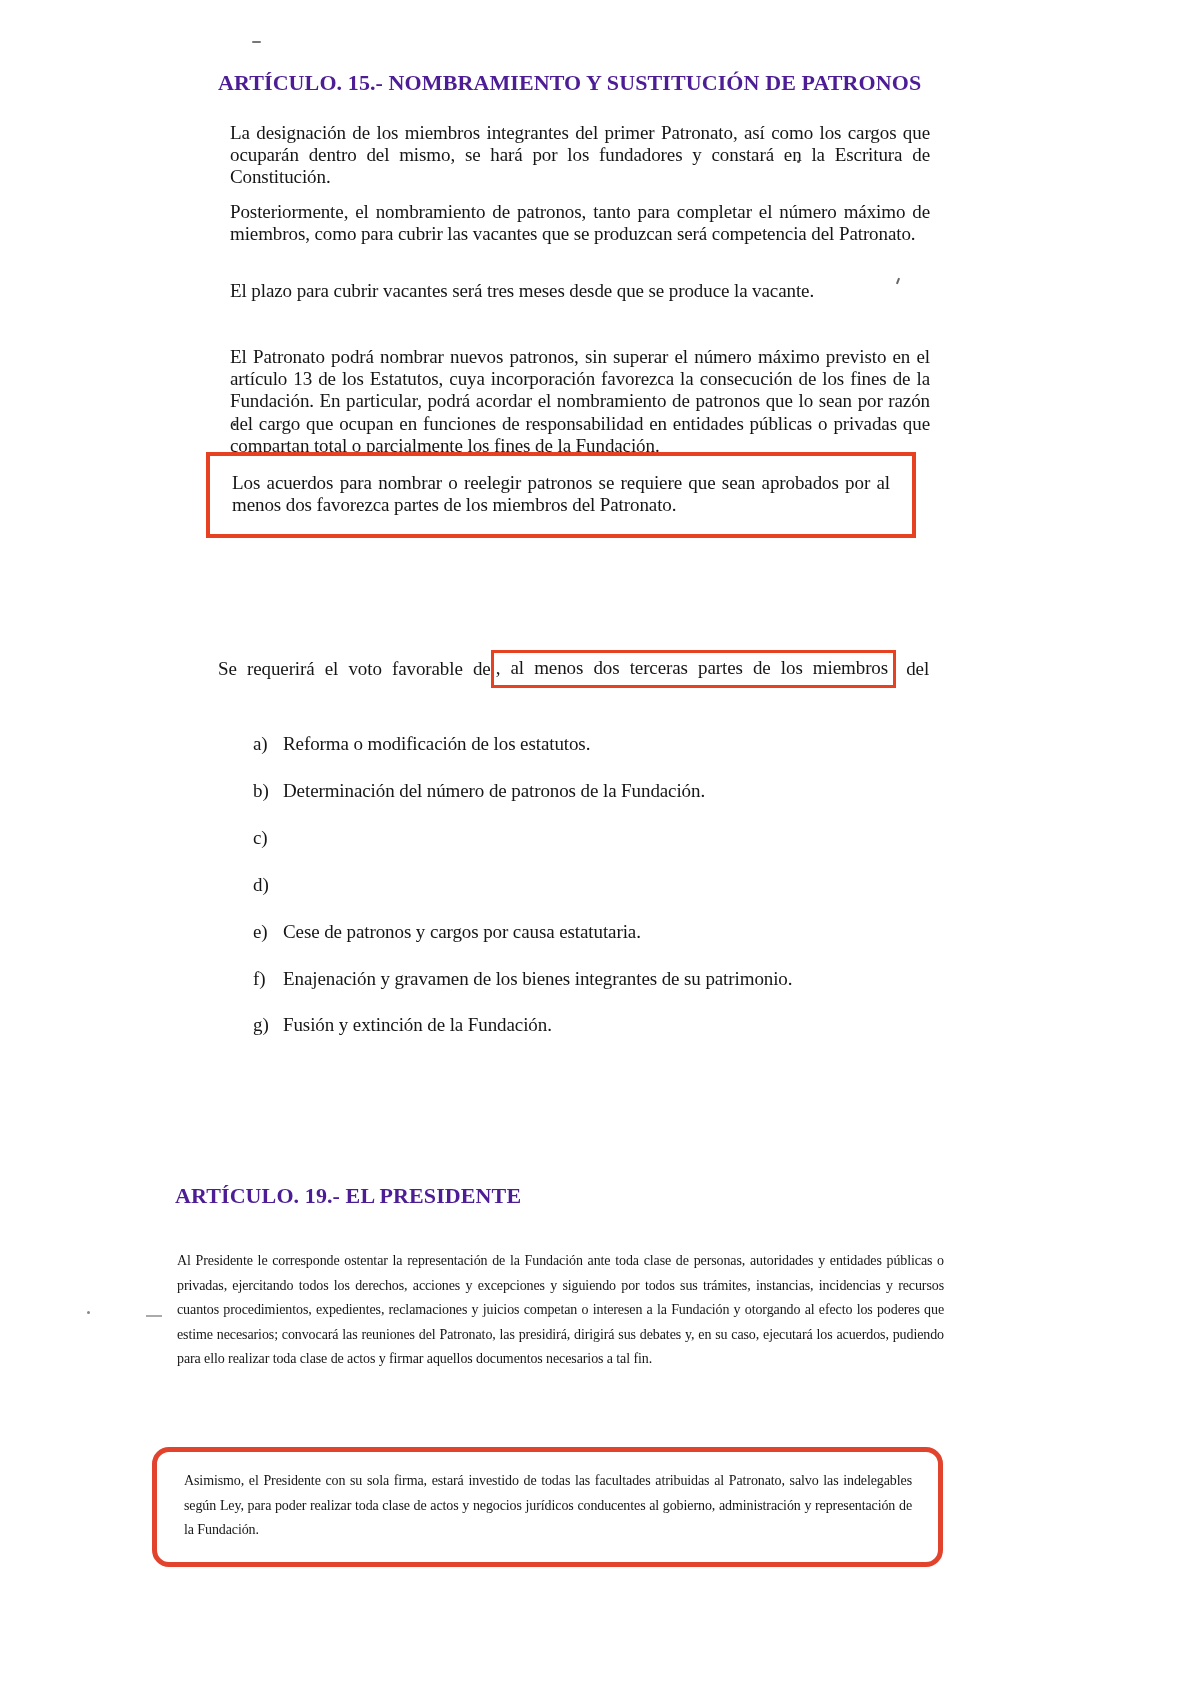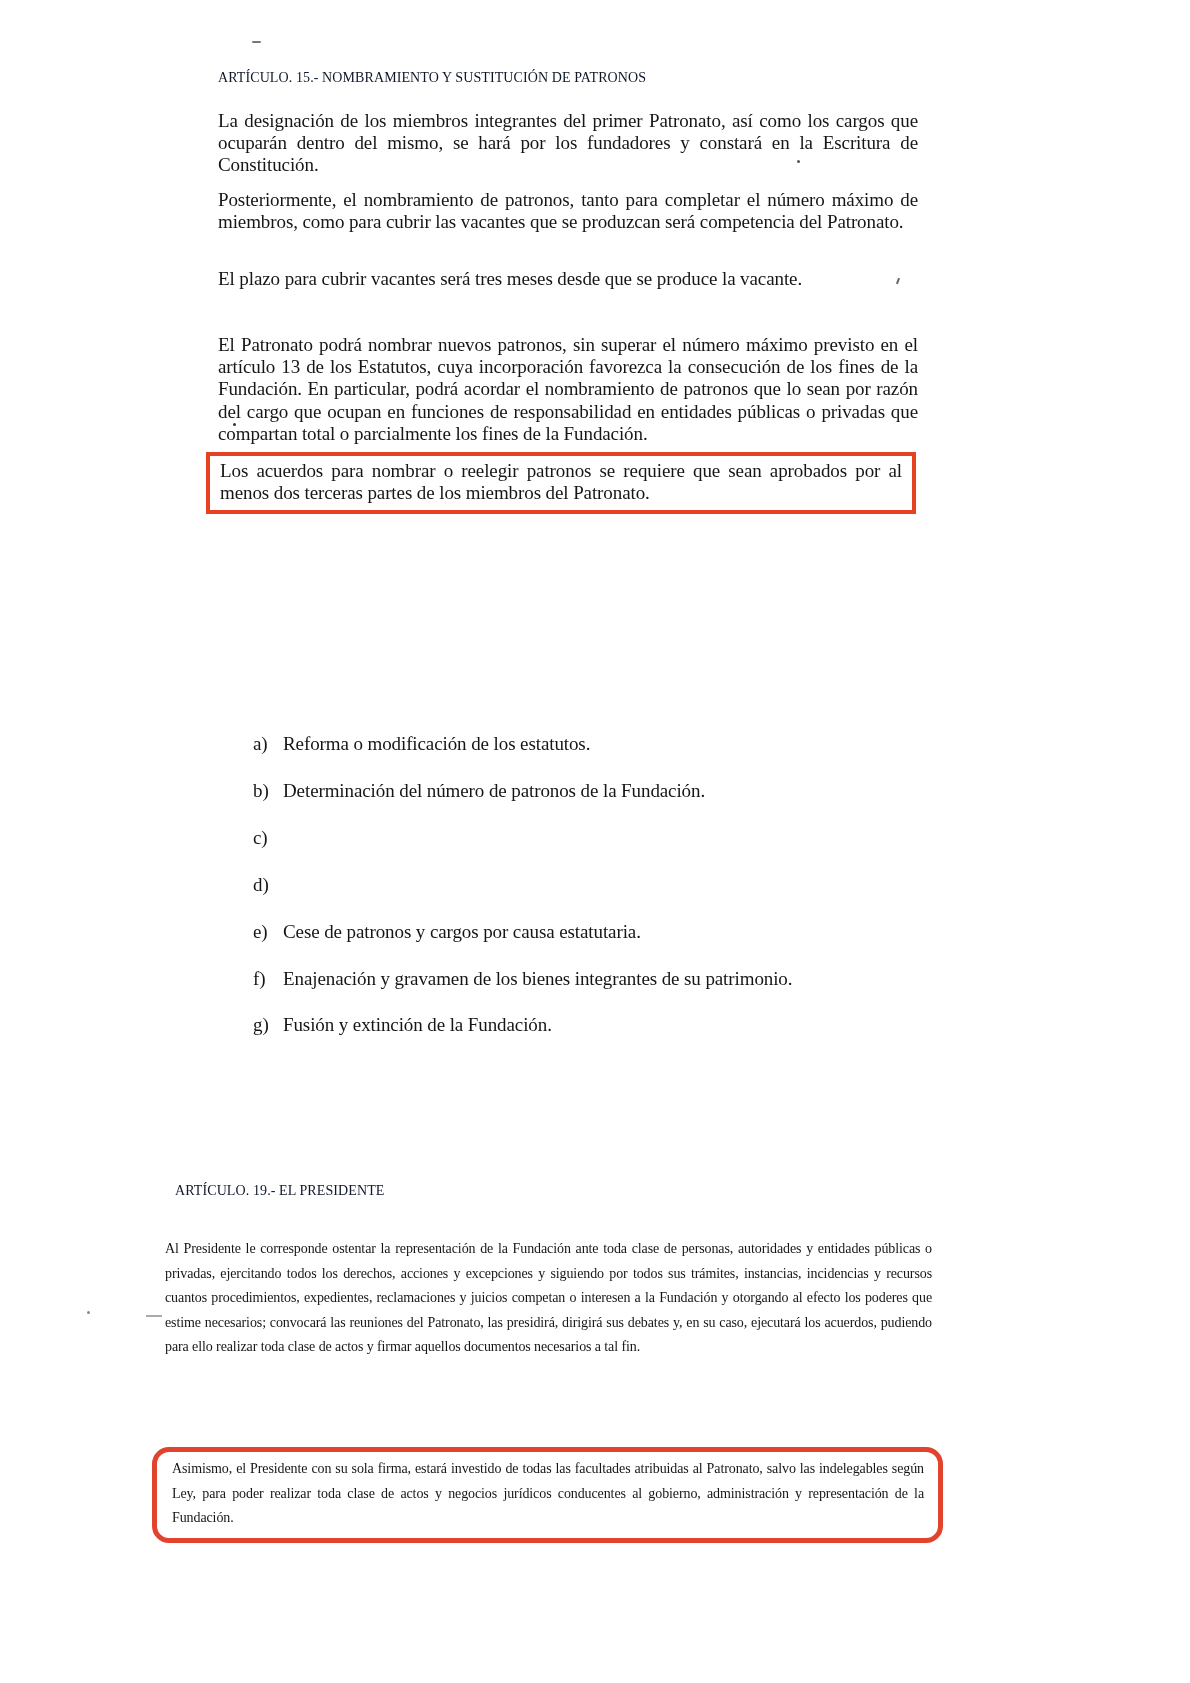--- a/index.html
+++ b/index.html
@@ -5,29 +5,29 @@
   html, body { margin: 0; padding: 0; overflow: hidden; }
   body {
     width: 1190px; height: 1683px;
     position: relative;
     background: #ffffff;
     color: #161616;
     font-family: "Liberation Serif", "DejaVu Serif", serif;
     -webkit-font-smoothing: antialiased;
   }
   .abs { position: absolute; }
-  p { margin: 0; }
+  p { margin: 12px; }
 
   
   .a15 { font-size: 19px; line-height: 22.2px; letter-spacing: -0.1px; }
   .a19 { font-size: 14px; line-height: 24.5px; letter-spacing: -0.1px; }
   .just { text-align: justify; }
   .art-heading {
-    font-weight: 400; font-size: 14px; letter-spacing: 0.1px;
-    white-space: nowrap; color: #0f172a;
+    font-weight: 700; font-size: 22px; letter-spacing: 0.1px;
+    white-space: nowrap; color: #4c1d95;
   }
 
   
   #box1 {
     left: 206px; top: 452px; width: 710px; box-sizing: border-box;
     border: 4px solid #e64222;
     padding: 4px 10px 6px 10px;
   }
   #vote-block { left: 218px; top: 658px; width: 705px; }
   #vote-line1 { white-space: nowrap; word-spacing: 5.5px; }
@@ -58,24 +58,27 @@
 
 <p class="abs a15 just" style="left:218px; top:110px; width:700px;">La designación de los miembros integrantes del primer Patronato, así como los cargos que ocuparán dentro del mismo, se hará por los fundadores y constará en la Escritura de Constitución.</p>
 
 <p class="abs a15 just" style="left:218px; top:189px; width:700px;">Posteriormente, el nombramiento de patronos, tanto para completar el número máximo de miembros, como para cubrir las vacantes que se produzcan será competencia del Patronato.</p>
 
 <p class="abs a15" style="left:218px; top:268px; width:700px;">El plazo para cubrir vacantes será tres meses desde que se produce la vacante.</p>
 
 <p class="abs a15 just" style="left:218px; top:334px; width:700px;">El Patronato podrá nombrar nuevos patronos, sin superar el número máximo previsto en el artículo 13 de los Estatutos, cuya incorporación favorezca la consecución de los fines de la Fundación. En particular, podrá acordar el nombramiento de patronos que lo sean por razón del cargo que ocupan en funciones de responsabilidad en entidades públicas o privadas que compartan total o parcialmente los fines de la Fundación.</p>
 
 <div class="abs a15" id="box1">
-  <p class="just">Los acuerdos para nombrar o reelegir patronos se requiere que sean aprobados por al menos dos terceras partes de los miembros del Patronato.</p>
+  <p class="just">Los acuerdos para nombrar o reelegir patronos se requiere que sean aprobados por al menos dos favorezca partes de los miembros del Patronato.</p>
 </div>
 
 <div class="abs a15" id="vote-block">
+  <div id="vote-line1">
+    <span>Se requerirá el voto favorable de</span><span id="vote-boxed">, al menos dos terceras partes de los miembros</span><span> del</span>
+  </div>
 </div>
 
 <div class="abs a15 list-row" style="left:253px; top:733px;">
   <span class="list-label">a)</span>
   <span>Reforma o modificación de los estatutos.</span>
 </div>
 <div class="abs a15 list-row" style="left:253px; top:780px;">
   <span class="list-label">b)</span>
   <span>Determinación del número de patronos de la Fundación.</span>
 </div>

